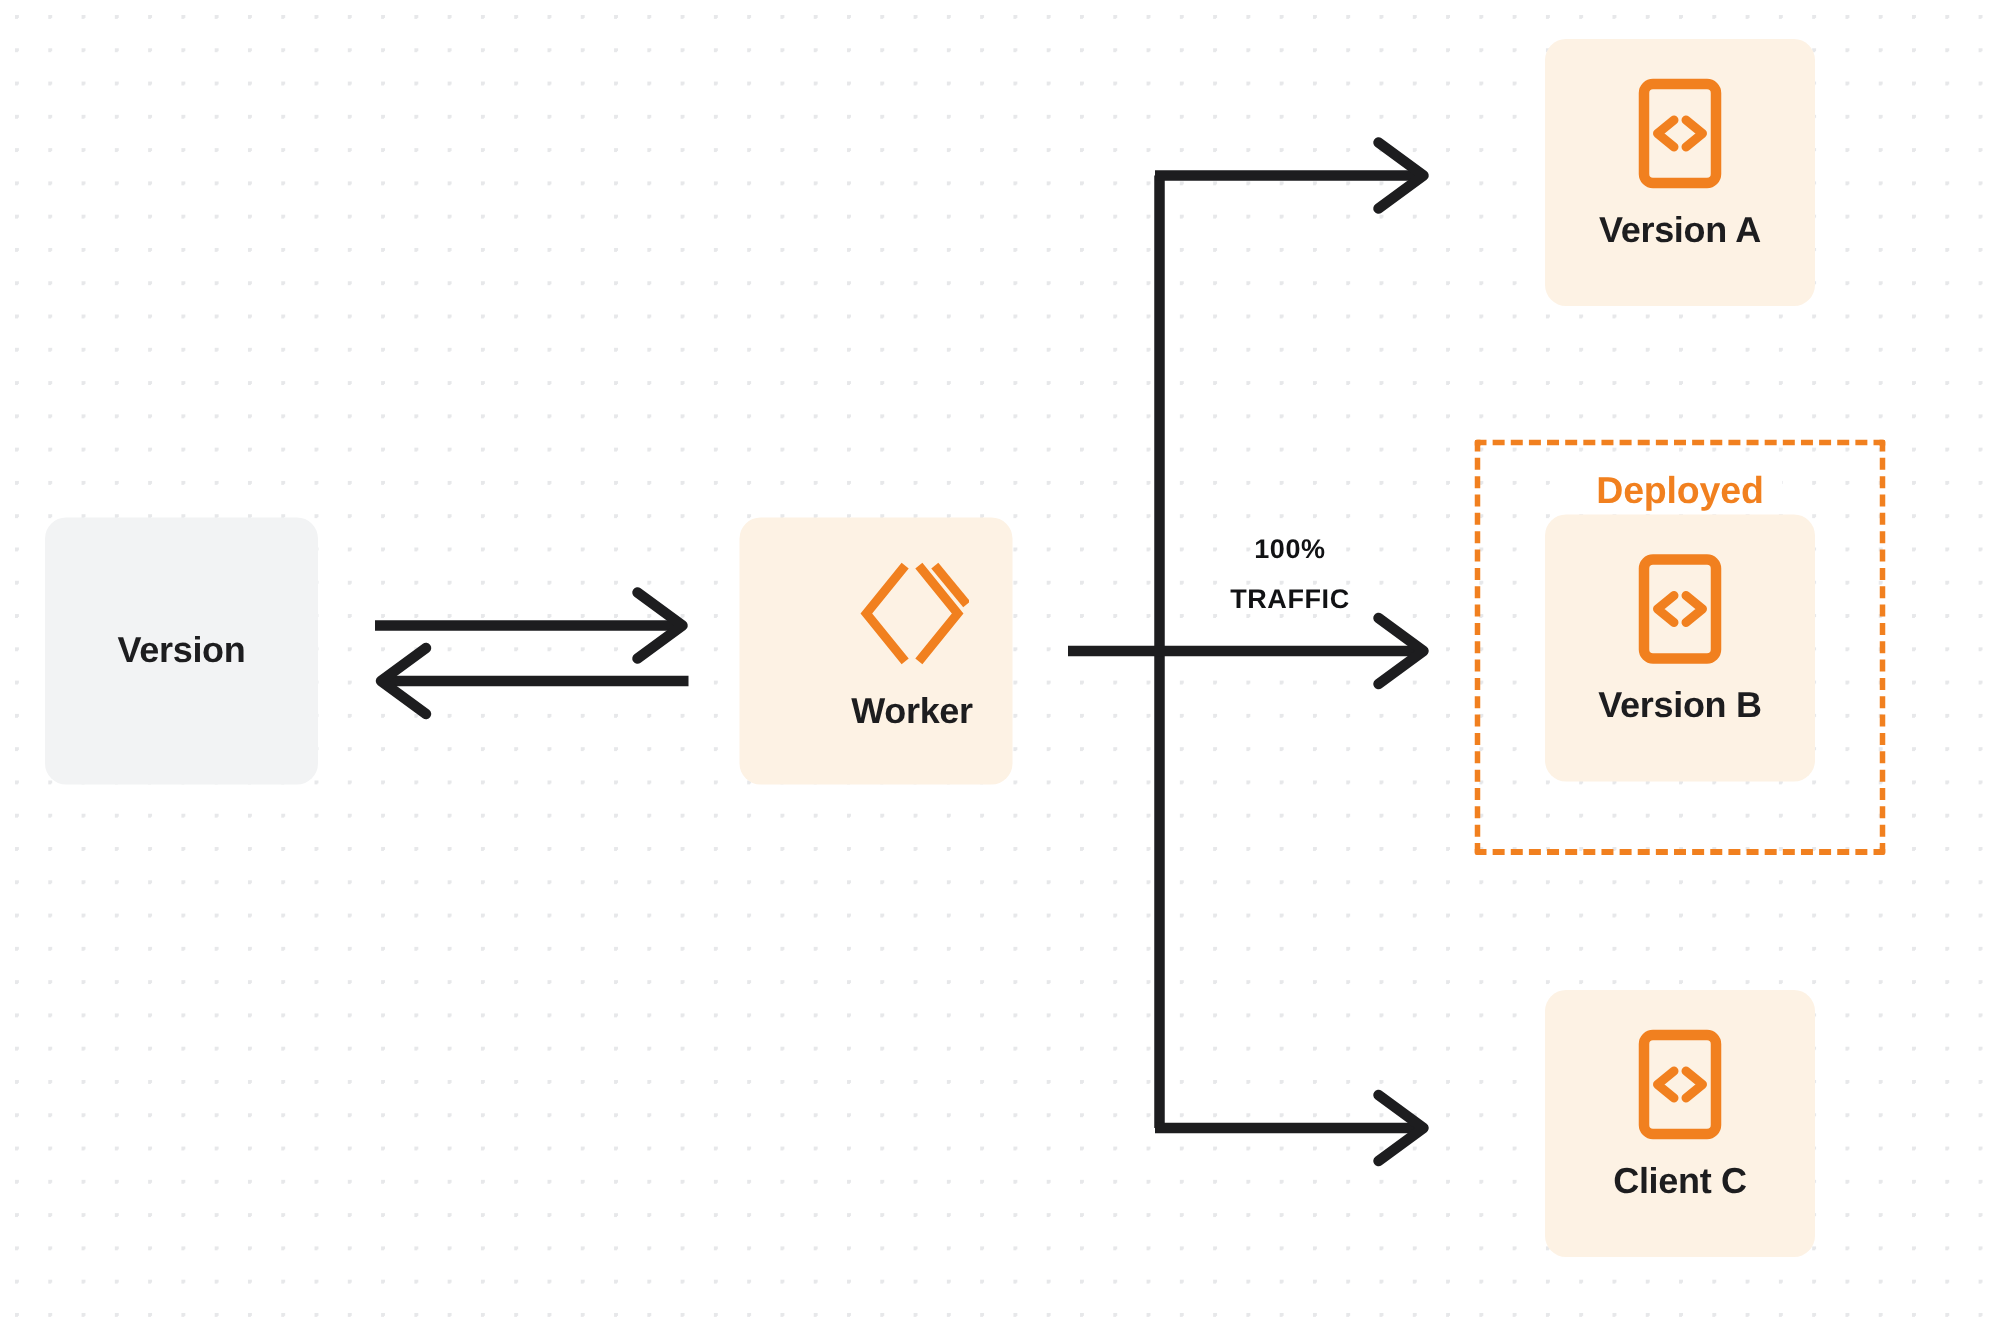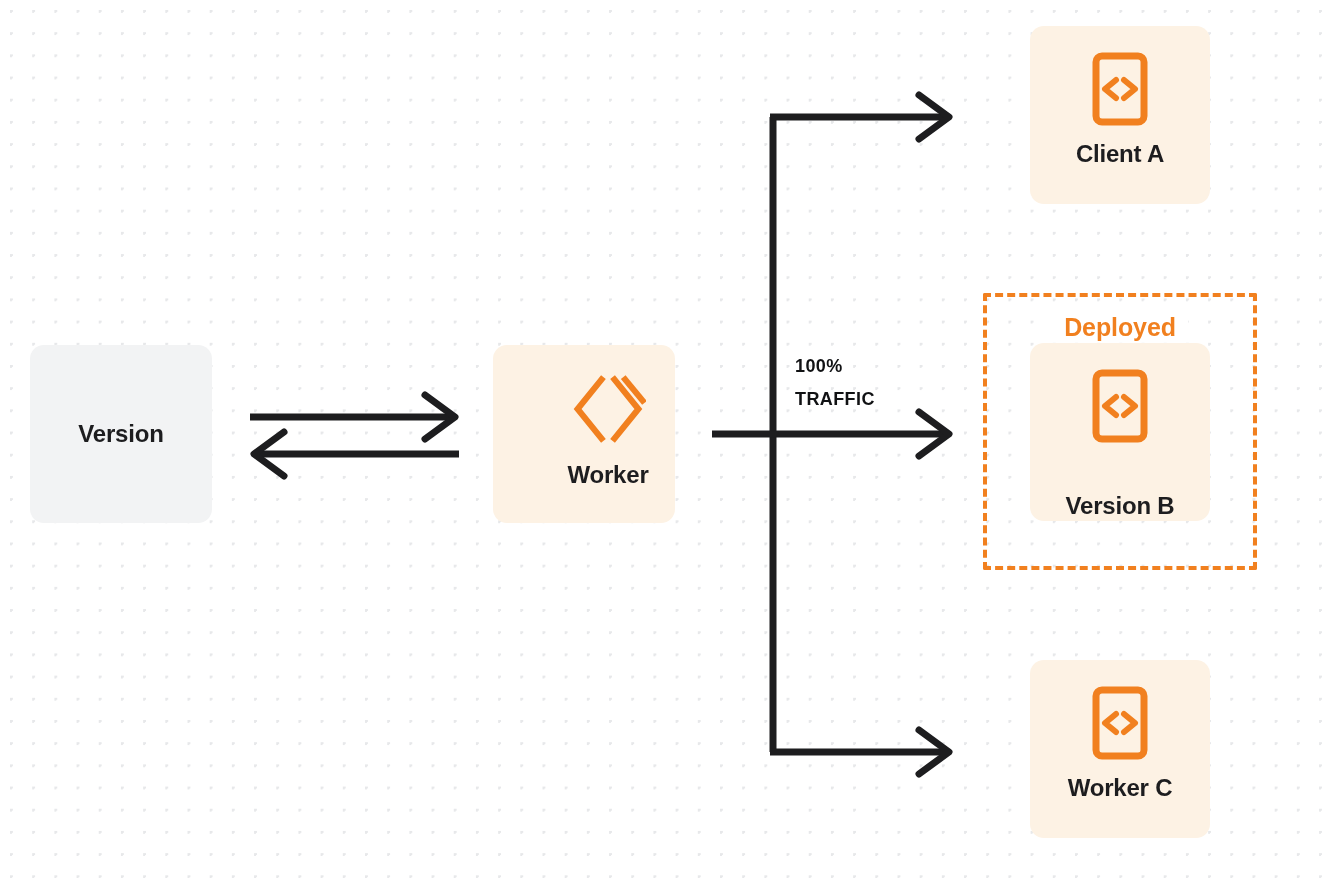--- a/index.html
+++ b/index.html
@@ -69,21 +69,21 @@
   .version-node {
     width: 180px;
     height: 178px;
     background: #fdf2e4;
     justify-content: flex-start;
     padding-top: 26px;
     left: 1030px;
   }
   .version-node .node-label { margin-top: 14px; }
   #version-a-node { top: 26px; }
-  #version-b-node { top: 343px; gap: 35px; }
+  #version-b-node { top: 343px; }
   #version-c-node { top: 660px; }
 
   
   .worker-logo {
     width: 76px;
     height: 76px;
     display: block;
   }
   .code-icon {
     width: 56px;
@@ -117,20 +117,21 @@
     line-height: 1;
     margin-top: 35px;
   }
 
   
   #traffic-label {
     position: absolute;
     left: 795px;
     top: 350px;
     width: 130px;
+    text-align: center;
     font-size: 18px;
     font-weight: bold;
     color: #111214;
     letter-spacing: 0.4px;
     line-height: 1.85;
   }
   #traffic-label .line { display: block; }
 
   
   #connectors {
@@ -202,21 +203,21 @@
   </div>
 
   <div id="version-a-node" class="node version-node">
     <span>
       <svg class="code-icon" viewBox="0 0 56 74" xmlns="http://www.w3.org/2000/svg">
         <rect x="4" y="4" width="48" height="66" rx="6" ry="6" fill="none" stroke="#f1801f" stroke-width="7"></rect>
         <polyline points="24,28 13,37 24,46" fill="none" stroke="#f1801f" stroke-width="6" stroke-linecap="round" stroke-linejoin="round"></polyline>
         <polyline points="32,28 43,37 32,46" fill="none" stroke="#f1801f" stroke-width="6" stroke-linecap="round" stroke-linejoin="round"></polyline>
       </svg>
     </span>
-    <span class="node-label">Client A</span>
+    <span class="node-label">Version A</span>
   </div>
 
   <div id="version-b-node" class="node version-node">
     <span>
       <svg class="code-icon" viewBox="0 0 56 74" xmlns="http://www.w3.org/2000/svg">
         <rect x="4" y="4" width="48" height="66" rx="6" ry="6" fill="none" stroke="#f1801f" stroke-width="7"></rect>
         <polyline points="24,28 13,37 24,46" fill="none" stroke="#f1801f" stroke-width="6" stroke-linecap="round" stroke-linejoin="round"></polyline>
         <polyline points="32,28 43,37 32,46" fill="none" stroke="#f1801f" stroke-width="6" stroke-linecap="round" stroke-linejoin="round"></polyline>
       </svg>
     </span>
@@ -228,16 +229,16 @@
   </div>
 
   <div id="version-c-node" class="node version-node">
     <span>
       <svg class="code-icon" viewBox="0 0 56 74" xmlns="http://www.w3.org/2000/svg">
         <rect x="4" y="4" width="48" height="66" rx="6" ry="6" fill="none" stroke="#f1801f" stroke-width="7"></rect>
         <polyline points="24,28 13,37 24,46" fill="none" stroke="#f1801f" stroke-width="6" stroke-linecap="round" stroke-linejoin="round"></polyline>
         <polyline points="32,28 43,37 32,46" fill="none" stroke="#f1801f" stroke-width="6" stroke-linecap="round" stroke-linejoin="round"></polyline>
       </svg>
     </span>
-    <span class="node-label">Worker C</span>
+    <span class="node-label">Client C</span>
   </div>
 
 </div>
 
 </body></html>

